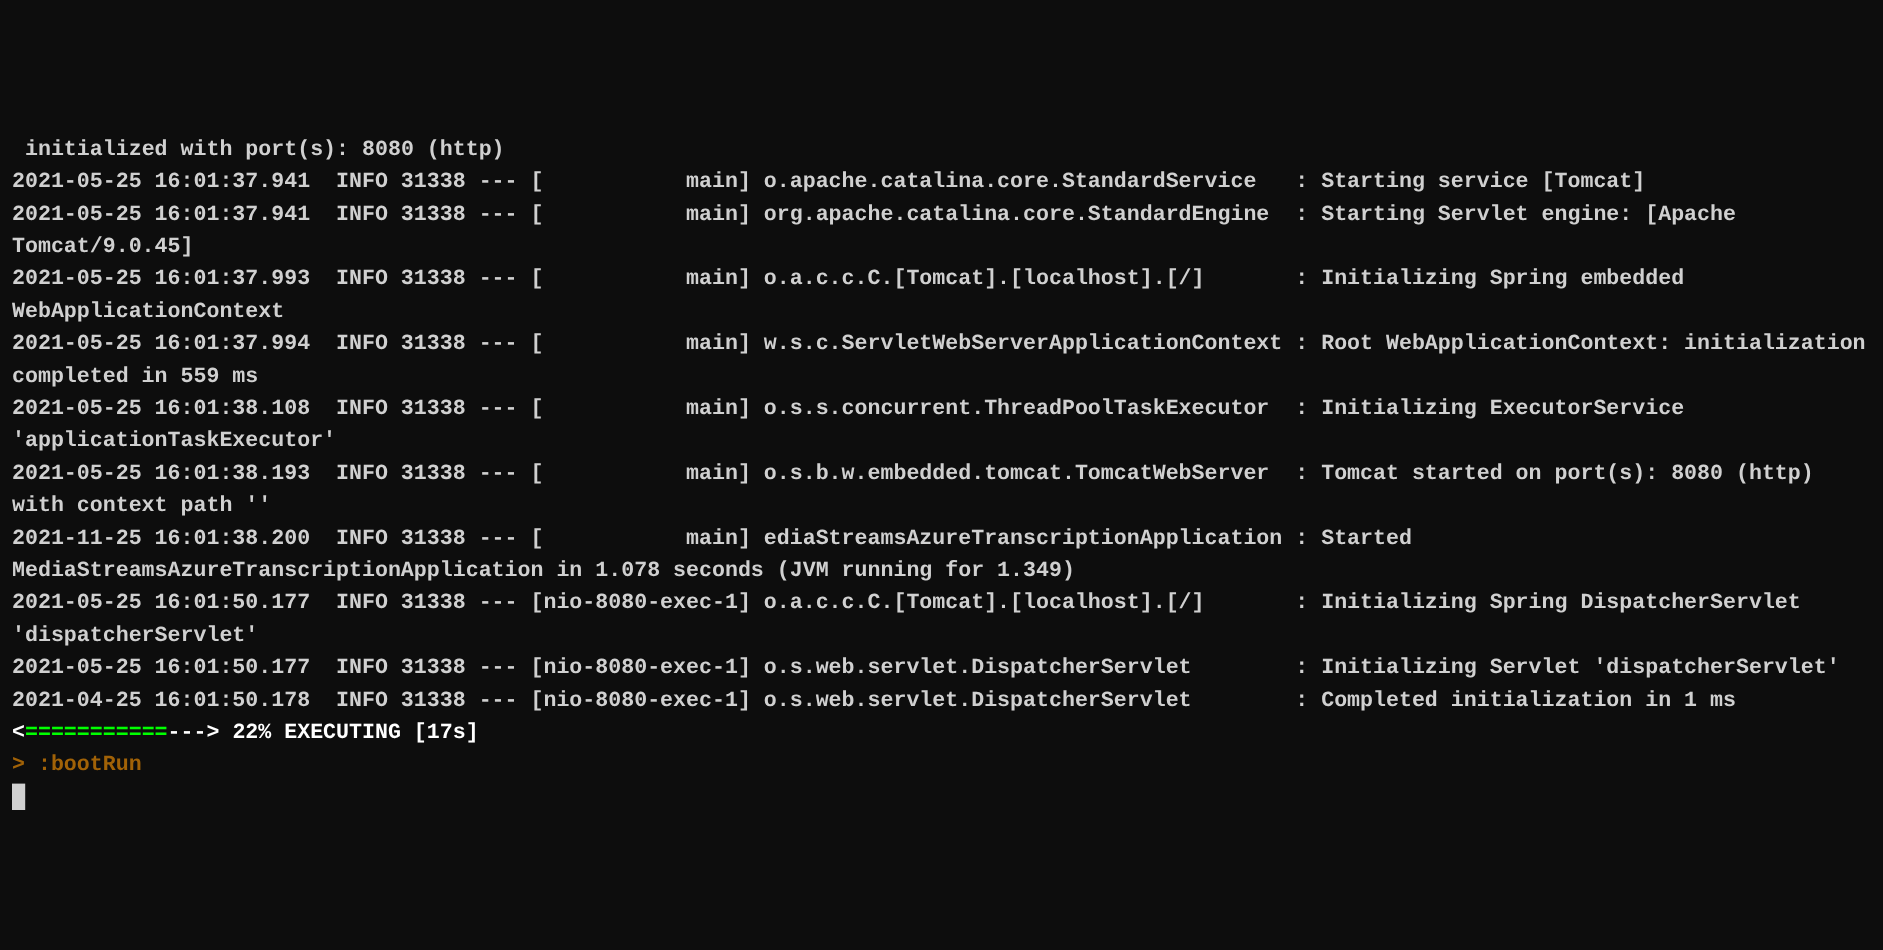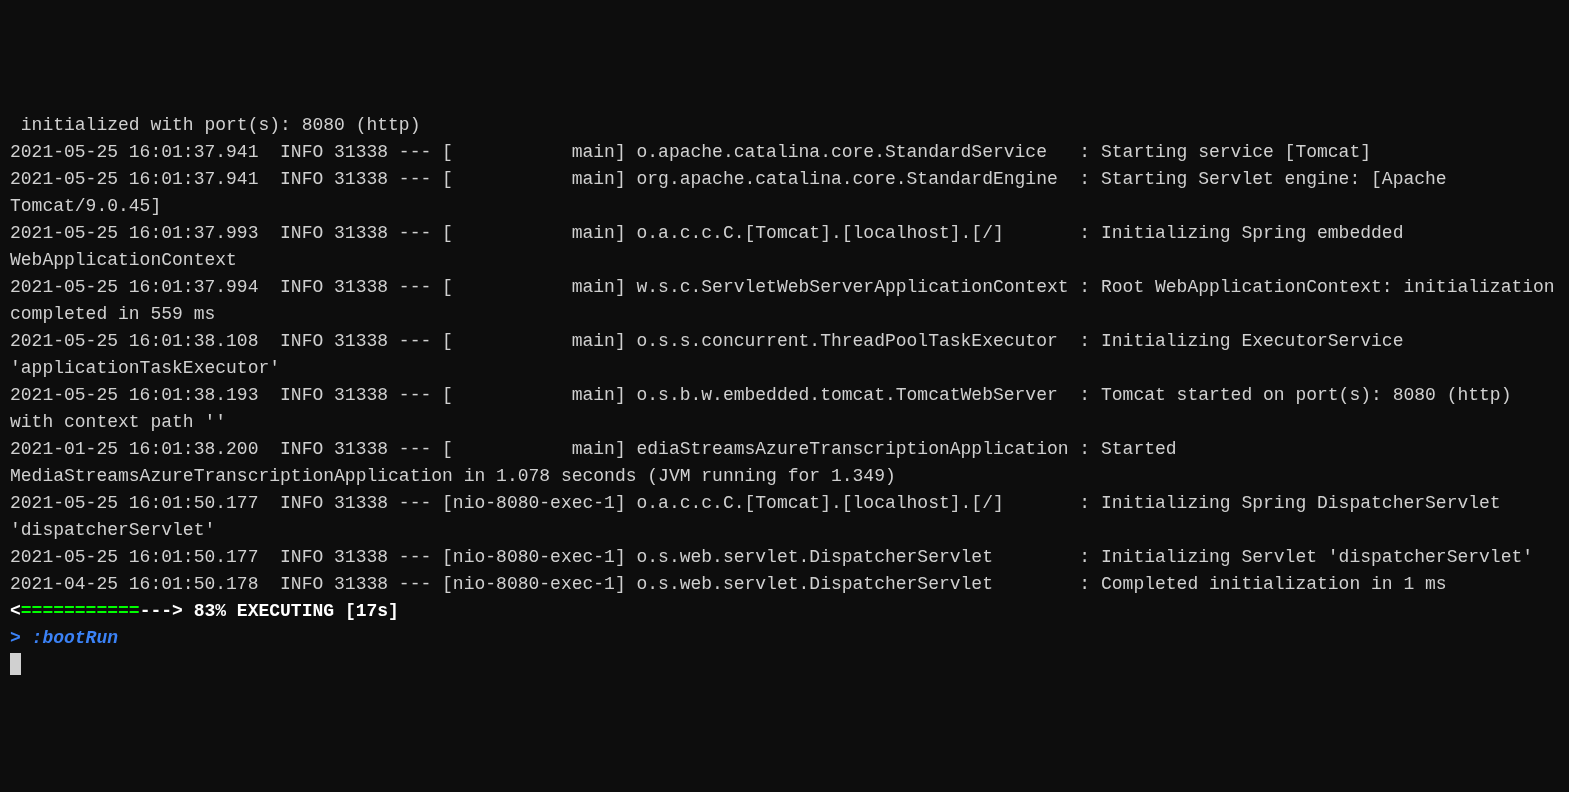--- a/index.html
+++ b/index.html
@@ -18,33 +18,33 @@
       word-wrap: break-word;
       width: 1569px;
       height: 792px;
       overflow: hidden;
     }
     .terminal {
       white-space: pre-wrap;
     }
     .log-line {
       display: inline;
+      font-weight: bold;
     }
     .progress-bar-green {
       color: #00ff00;
       font-weight: bold;
     }
     .progress-text {
       font-weight: bold;
       color: #ffffff;
     }
     .task-line {
       font-weight: bold;
-      color: #3b82f6;
-      font-style: italic;
+      color: #a16207;
     }
     .cursor {
       display: inline-block;
       width: 11px;
       height: 22px;
       background-color: #d0d0d0;
       vertical-align: text-bottom;
     }
   </style>
 </head>
@@ -52,22 +52,22 @@
 
 
 
 <div class="terminal"><span class="log-line"> initialized with port(s): 8080 (http)</span>
 <span class="log-line">2021-05-25 16:01:37.941  INFO 31338 --- [           main] o.apache.catalina.core.StandardService   : Starting service [Tomcat]</span>
 <span class="log-line">2021-05-25 16:01:37.941  INFO 31338 --- [           main] org.apache.catalina.core.StandardEngine  : Starting Servlet engine: [Apache Tomcat/9.0.45]</span>
 <span class="log-line">2021-05-25 16:01:37.993  INFO 31338 --- [           main] o.a.c.c.C.[Tomcat].[localhost].[/]       : Initializing Spring embedded WebApplicationContext</span>
 <span class="log-line">2021-05-25 16:01:37.994  INFO 31338 --- [           main] w.s.c.ServletWebServerApplicationContext : Root WebApplicationContext: initialization completed in 559 ms</span>
 <span class="log-line">2021-05-25 16:01:38.108  INFO 31338 --- [           main] o.s.s.concurrent.ThreadPoolTaskExecutor  : Initializing ExecutorService 'applicationTaskExecutor'</span>
 <span class="log-line">2021-05-25 16:01:38.193  INFO 31338 --- [           main] o.s.b.w.embedded.tomcat.TomcatWebServer  : Tomcat started on port(s): 8080 (http) with context path ''</span>
-<span class="log-line">2021-01-25 16:01:38.200  INFO 31338 --- [           main] ediaStreamsAzureTranscriptionApplication : Started MediaStreamsAzureTranscriptionApplication in 1.078 seconds (JVM running for 1.349)</span>
+<span class="log-line">2021-11-25 16:01:38.200  INFO 31338 --- [           main] ediaStreamsAzureTranscriptionApplication : Started MediaStreamsAzureTranscriptionApplication in 1.078 seconds (JVM running for 1.349)</span>
 <span class="log-line">2021-05-25 16:01:50.177  INFO 31338 --- [nio-8080-exec-1] o.a.c.c.C.[Tomcat].[localhost].[/]       : Initializing Spring DispatcherServlet 'dispatcherServlet'</span>
 <span class="log-line">2021-05-25 16:01:50.177  INFO 31338 --- [nio-8080-exec-1] o.s.web.servlet.DispatcherServlet        : Initializing Servlet 'dispatcherServlet'</span>
 <span class="log-line">2021-04-25 16:01:50.178  INFO 31338 --- [nio-8080-exec-1] o.s.web.servlet.DispatcherServlet        : Completed initialization in 1 ms</span>
-<span class="progress-text"><span>&lt;</span><span class="progress-bar-green">===========</span><span>---&gt; </span><span>83% EXECUTING [17s]</span></span>
+<span class="progress-text"><span>&lt;</span><span class="progress-bar-green">===========</span><span>---&gt; </span><span>22% EXECUTING [17s]</span></span>
 <span class="task-line"><span>&gt; </span><span>:bootRun</span></span>
 <span class="cursor"></span></div>
 
 
 
 
 </body></html>

